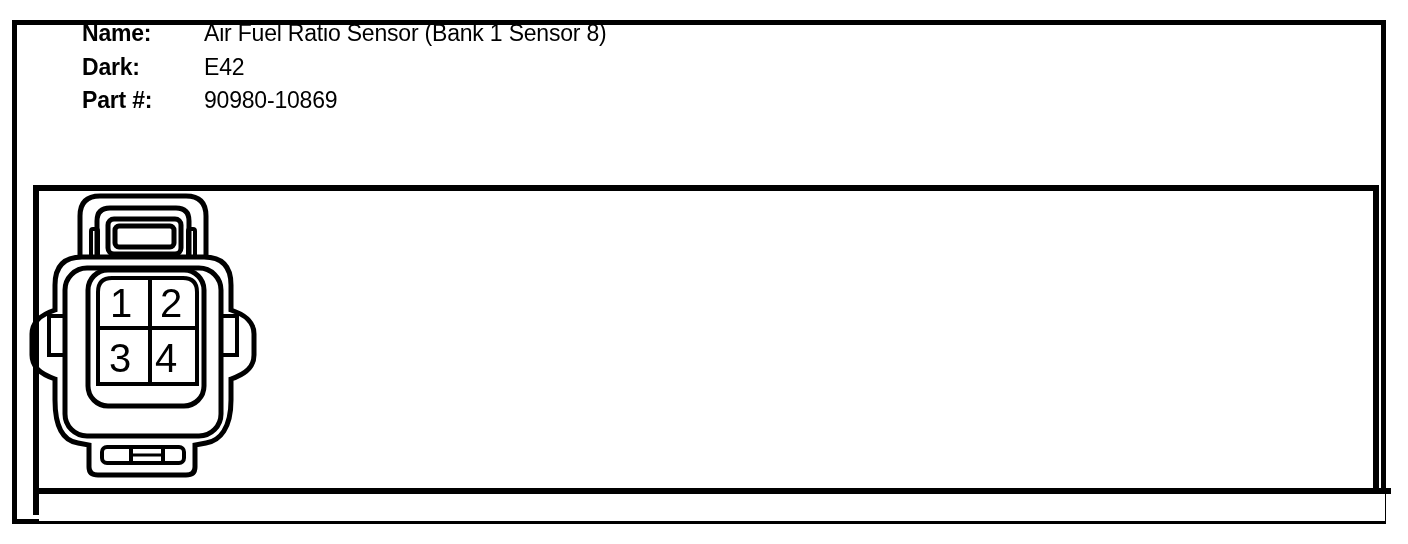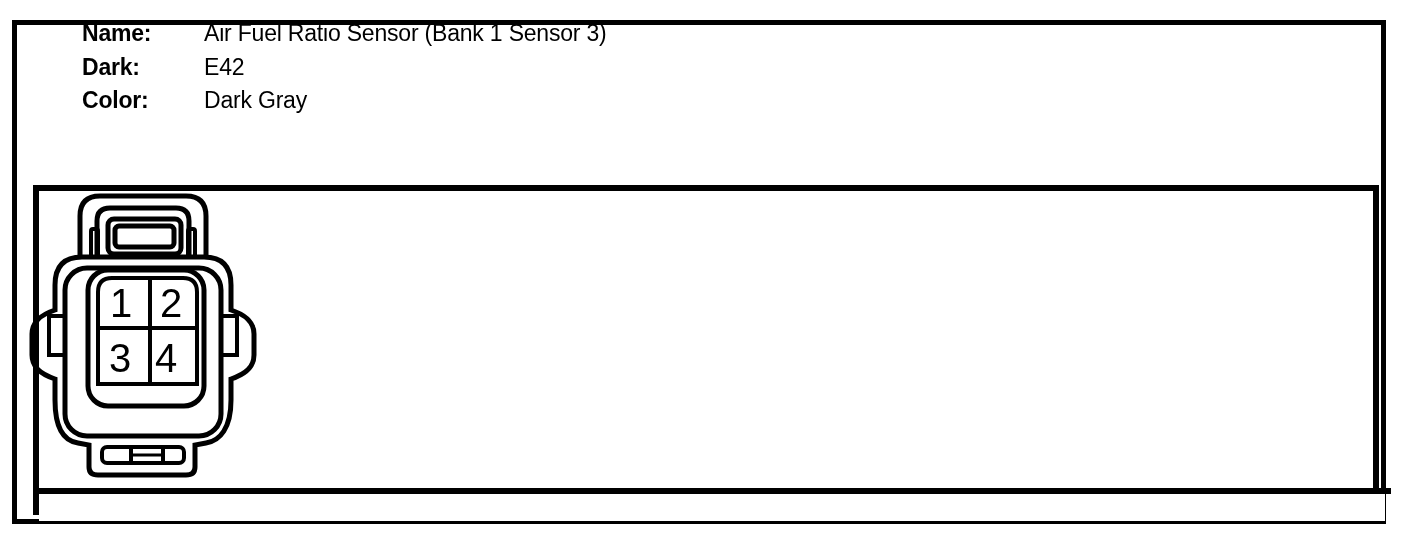--- a/index.html
+++ b/index.html
@@ -37,29 +37,29 @@
 </head>
 <body>
 
 <div class="stage">
 
   <div class="page-frame"></div>
 
   <div class="header-block">
     <div class="info-row">
       <span class="info-label">Name:</span>
-      <span class="info-value">Air Fuel Ratio Sensor (Bank 1 Sensor 3)</span>
+      <span class="info-value">Air Fuel Ratio Sensor (Bank 1 Sensor 8)</span>
     </div>
     <div class="info-row">
       <span class="info-label">Dark:</span>
       <span class="info-value">E42</span>
     </div>
     <div class="info-row">
-      <span class="info-label">Color:</span>
-      <span class="info-value">Dark Gray</span>
+      <span class="info-label">Part #:</span>
+      <span class="info-value">90980-10869</span>
     </div>
   </div>
 
   <div class="diagram-box"></div>
   <div class="strip-divider"></div>
   <div class="bottom-strip"></div>
 
   <svg class="connector-svg" viewBox="0 0 1408 544">
 
     <path stroke-width="5" d="

